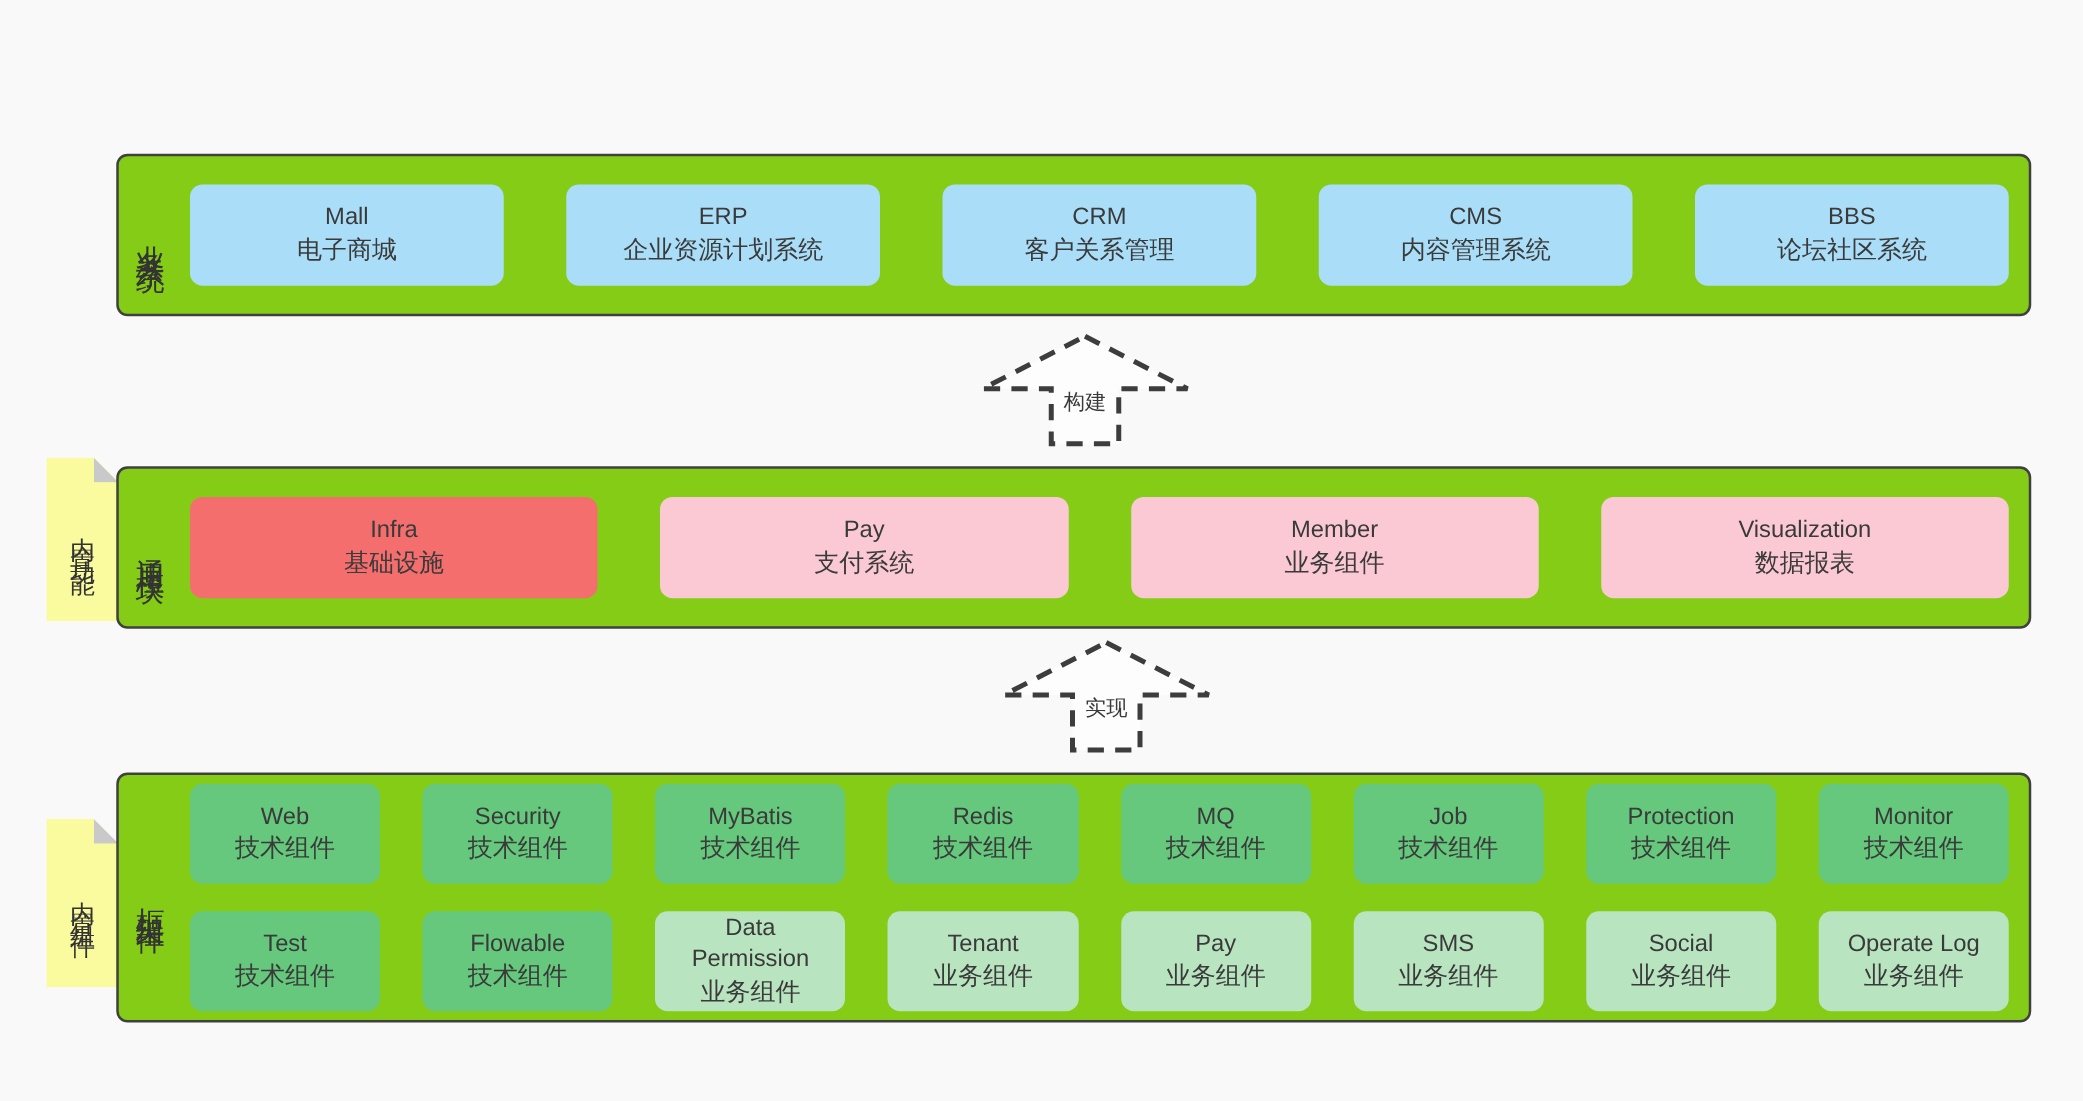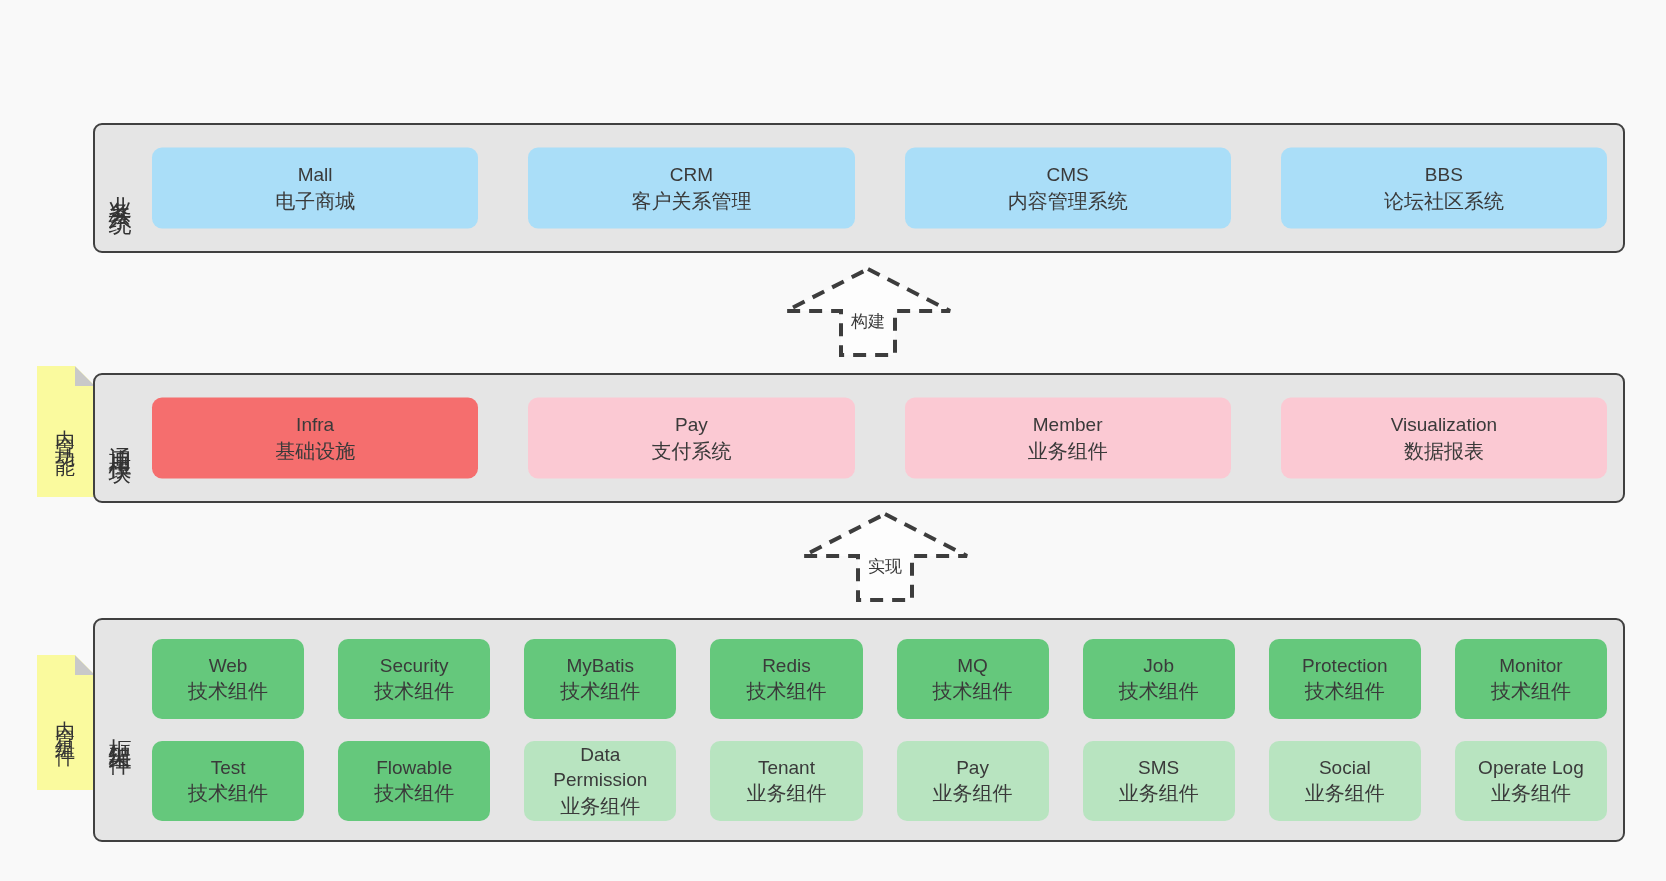--- a/index.html
+++ b/index.html
@@ -5,26 +5,26 @@
   * { margin:0; padding:0; box-sizing:border-box; }
   html,body { width:1666px; height:881px; }
   body {
     position:relative; overflow:hidden;
     background:#f9f9f9; color:#3a3a3a;
     font-family:"Liberation Sans","DejaVu Sans",sans-serif;
   }
   
   .panel {
     position:absolute; left:93px; width:1532px;
-    background:#e5e5e5; border:2px solid #404040; border-radius:9px;
+    background:#84cc16; border:2px solid #404040; border-radius:9px;
     z-index:2;
   }
   .panel-business   { top:123px; height:130px; }
   .panel-modules    { top:373px; height:130px; }
-  .panel-components { top:618px; height:224px; }
+  .panel-components { top:618px; height:200px; }
 
   .vlabel {
     position:absolute; left:6px; top:0; height:100%; width:40px;
     display:flex; align-items:center; justify-content:center;
     writing-mode:vertical-rl; text-orientation:upright;
     font-size:23px; letter-spacing:5px; color:#333;
   }
   .row, .rows { position:absolute; left:57px; right:16px; top:50%; transform:translateY(-50%); }
   .row  { display:flex; gap:50px; }
   .rows { display:flex; flex-direction:column; gap:22px; }
@@ -70,20 +70,24 @@
 <body>
 
 <section class="panel panel-business">
   <div class="vlabel">业务系统</div>
   <div class="row">
     <div class="box blue">
       <div class="t">Mall</div>
       <div class="s">电子商城</div>
     </div>
     <div class="box blue">
+      <div class="t">ERP</div>
+      <div class="s">企业资源计划系统</div>
+    </div>
+    <div class="box blue">
       <div class="t">CRM</div>
       <div class="s">客户关系管理</div>
     </div>
     <div class="box blue">
       <div class="t">CMS</div>
       <div class="s">内容管理系统</div>
     </div>
     <div class="box blue">
       <div class="t">BBS</div>
       <div class="s">论坛社区系统</div>

